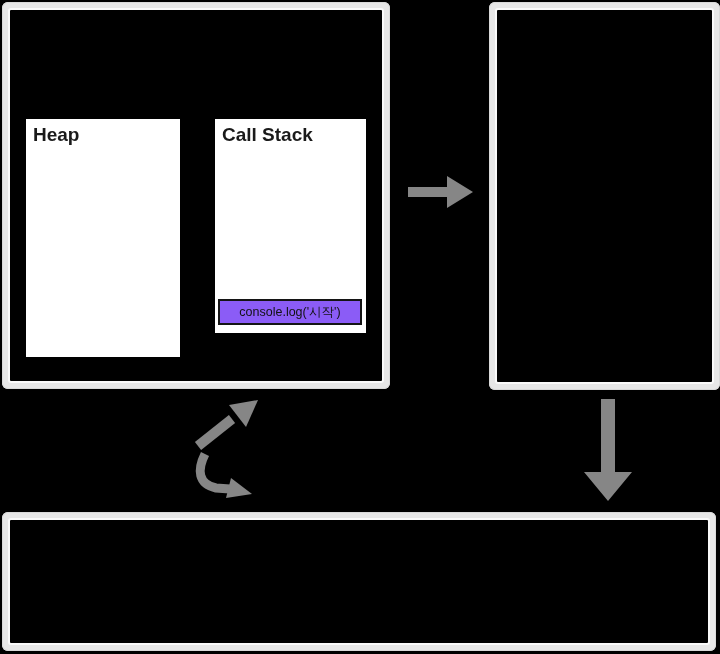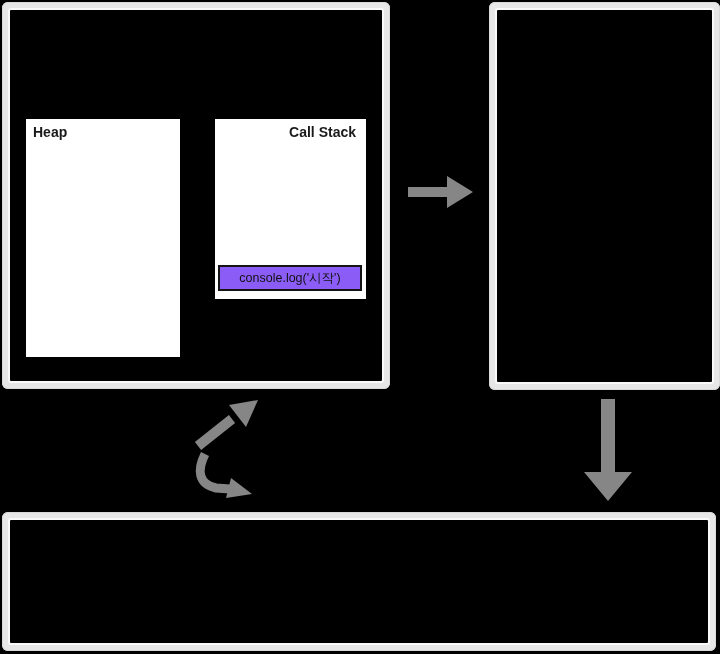--- a/index.html
+++ b/index.html
@@ -36,26 +36,26 @@
   #box-bottom { left: 2px;   top: 512px; width: 714px; height: 139px; }
 
   
   .panel {
     position: absolute;
     background: #ffffff;
     color: #1a1a1a;
     box-sizing: border-box;
   }
   #panel-heap      { left: 16px;  top: 109px; width: 154px; height: 238px; }
-  #panel-callstack { left: 205px; top: 109px; width: 151px; height: 180px; text-align: right; }
+  #panel-callstack { left: 205px; top: 109px; width: 151px; height: 214px; }
 
   .panel-title {
-    font-size: 14px;
+    font-size: 19px;
     font-weight: 700;
-    padding: 6px 10px 0 7px;
+    padding: 6px 0 0 7px;
     line-height: 1.1;
   }
 
   .stack-item {
     position: absolute;
     left: 3px;
     right: 4px;
     bottom: 8px;
     height: 26px;
     border: 2px solid #141414;

